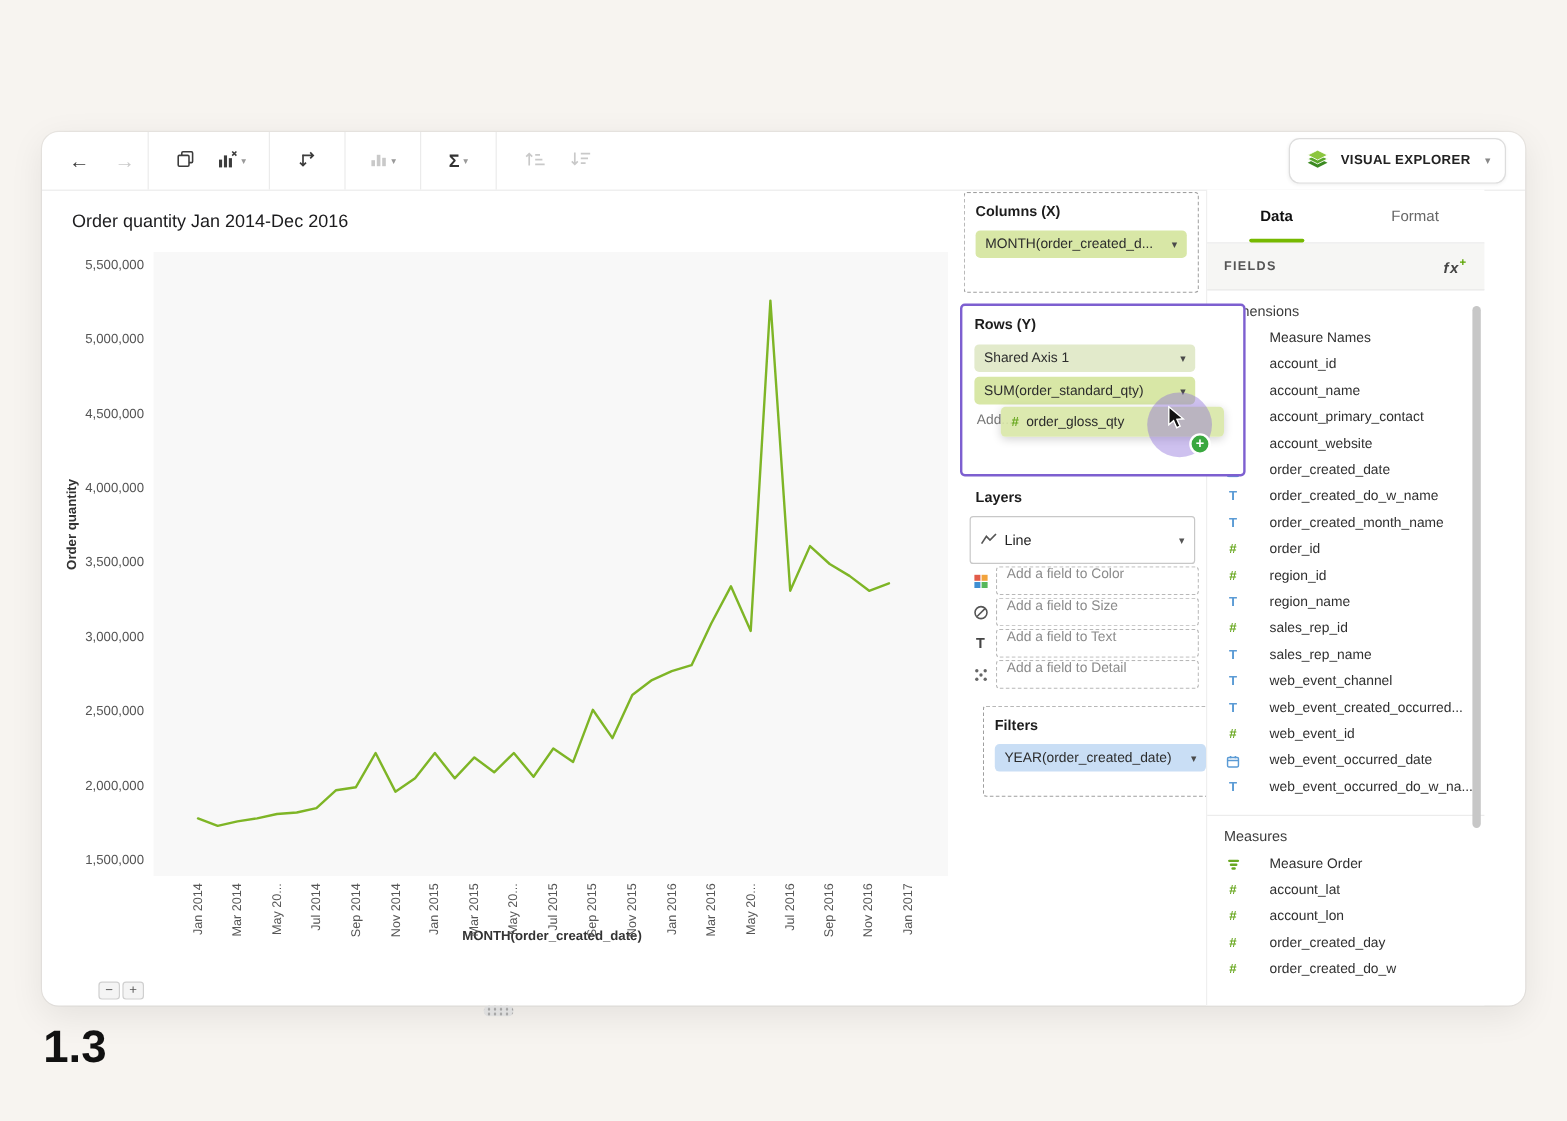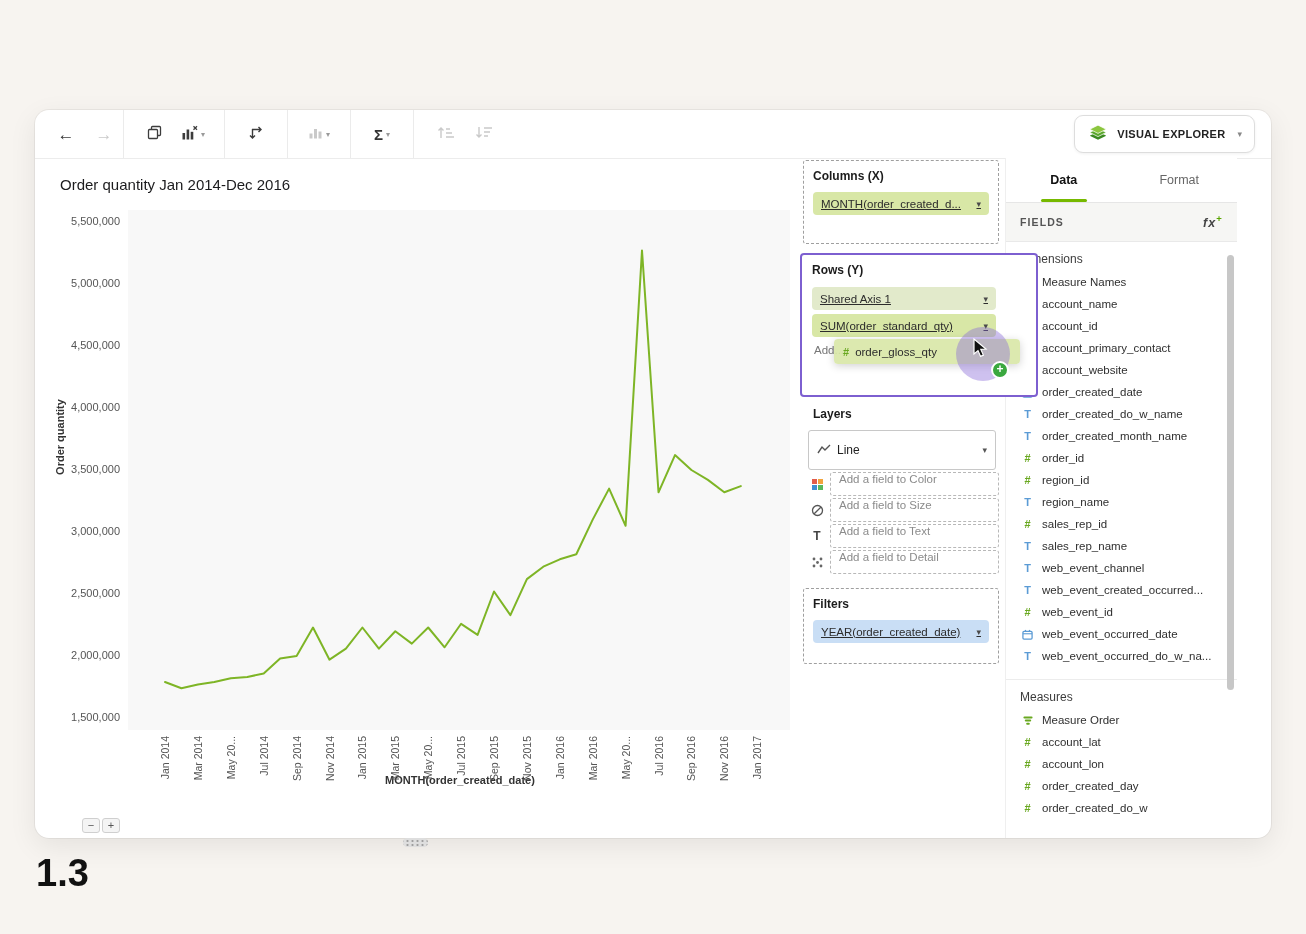--- a/index.html
+++ b/index.html
@@ -35,21 +35,21 @@
     font-size:11px;font-weight:bold;color:#333;}
   .zoom-controls{position:absolute;left:47px;top:660px;display:flex;gap:2px;}
   .zoom-btn{width:18px;height:15px;background:#f4f4f4;border:1px solid #cfcfcf;border-radius:3px;
     font-size:11px;line-height:13px;text-align:center;color:#555;padding:0;cursor:pointer;}
   
   .shelf-panel{position:absolute;left:768px;top:48px;width:200px;height:680px;}
   .shelf-box{position:absolute;background:#fff;border:1px dashed #9f9f9f;border-radius:3px;
     padding:8px 9px;box-sizing:border-box;}
   .shelf-label{font-size:12px;font-weight:bold;color:#1c1c1c;}
   .pill{height:23px;display:flex;align-items:center;padding:0 8px;border-radius:4px;
-    font-size:11.5px;color:#2c2c2c;white-space:nowrap;overflow:hidden;cursor:pointer;box-sizing:border-box;text-decoration:underline;}
+    font-size:11.5px;color:#2c2c2c;white-space:nowrap;overflow:hidden;cursor:pointer;box-sizing:border-box;}
   .pill .caret{margin-left:auto;font-size:9px;color:#4a4a4a;padding-left:6px;}
   .pill.green{background:#d8e7a6;}
   .pill.shared{background:#e2eacb;}
   .pill.blue{background:#c9def5;}
   .rows-box{position:absolute;left:765px;top:143px;width:238px;height:144px;background:#fff;
     border:2px solid #7d5fd0;border-radius:4px;padding:8px 10px;box-sizing:border-box;z-index:40;}
   .rows-box .shelf-label{margin-bottom:10px;}
   .rows-box .pill{width:184px;margin-bottom:4px;}
   .add-row{font-size:11.5px;color:#777;padding:3px 2px;}
   .drag-pill{position:absolute;left:32px;top:84px;width:186px;height:25px;border-radius:4px;
@@ -80,21 +80,21 @@
     position:relative;cursor:pointer;}
   .fp-tab.active{color:#111;font-weight:bold;}
   .fp-tab.active::after{content:"";position:absolute;bottom:0;left:50%;transform:translateX(-50%);
     width:46px;height:3px;border-radius:2px;background:#76b900;}
   .fp-fields{height:38px;background:#f6f6f4;border-bottom:1px solid #e9e9e9;display:flex;align-items:center;
     padding:0 14px;font-size:10.5px;font-weight:bold;letter-spacing:1.1px;color:#555;}
   .fx{margin-left:auto;font-size:12.5px;color:#444;font-style:italic;font-weight:bold;cursor:pointer;}
   .fx sup{color:#5aa400;font-size:9.5px;font-style:normal;}
   .section-label{font-size:12px;color:#3c3c3c;margin:10px 0 0 14px;height:15px;}
   .field-list{padding-top:4px;}
-  .field-item{height:22px;display:flex;align-items:center;gap:8px;padding-left:15px;cursor:grab;}
+  .field-item{height:22px;display:flex;align-items:center;gap:24px;padding-left:15px;cursor:grab;}
   .fi{width:13px;display:inline-flex;justify-content:center;align-items:center;flex:none;}
   .fi-num{color:#69a820;font-weight:bold;font-size:11px;}
   .fi-text{color:#5b9bd5;font-weight:bold;font-size:11px;}
   .fi-label{font-size:11.5px;color:#2f2f2f;white-space:nowrap;}
   .fp-divider{border-top:1px solid #ececec;margin:12px 0 0 0;}
   .v-scrollbar{position:absolute;right:3px;top:97px;width:7px;height:435px;background:#c7c7c7;border-radius:4px;}
   
   .resize-grip{position:absolute;left:403px;top:838px;width:25px;height:9px;border-radius:5px;background:#dedede;
     background-image:radial-gradient(#9e9e9e 1px,transparent 1.3px);background-size:5px 4px;background-position:2px 1px;}
   .figure-label{position:absolute;left:36px;top:852px;font-size:38px;font-weight:800;color:#111;}
@@ -269,21 +269,21 @@
               <circle cx="10" cy="10" r="1.4"></circle>
               <circle cx="6.5" cy="6.5" r="1.4"></circle>
             </svg>
         </span>
         <div class="drop-field">
           <span>Add a field to Detail</span>
         </div>
       </div>
     </div>
 
-    <div class="shelf-box" style="left:0;top:430px;width:196px;height:76px;">
+    <div class="shelf-box" style="left:16px;top:430px;width:196px;height:76px;">
       <div class="shelf-label">Filters</div>
       <div class="pill blue" style="margin-top:9px;">
         <span>YEAR(order_created_date)</span>
         <span class="caret">▾</span>
       </div>
     </div>
   </div>
 
   <div class="rows-box">
     <div class="shelf-label">Rows (Y)</div>
@@ -324,26 +324,26 @@
           <span class="fi">
             <svg width="12" height="11" viewBox="0 0 12 12">
               <rect x="1" y="1.5" width="10" height="2.2" rx="1.1" fill="#3aa6b9"></rect>
               <rect x="2.5" y="5" width="7" height="2.2" rx="1.1" fill="#3aa6b9"></rect>
               <rect x="4" y="8.5" width="4" height="2.2" rx="1.1" fill="#3aa6b9"></rect>
             </svg>
           </span>
           <span class="fi-label">Measure Names</span>
         </div>
         <div class="field-item">
+          <span class="fi fi-num">#</span>
+          <span class="fi-label">account_id</span>
+        </div>
+        <div class="field-item">
           <span class="fi fi-text">T</span>
           <span class="fi-label">account_name</span>
-        </div>
-        <div class="field-item">
-          <span class="fi fi-num">#</span>
-          <span class="fi-label">account_id</span>
         </div>
         <div class="field-item">
           <span class="fi fi-text">T</span>
           <span class="fi-label">account_primary_contact</span>
         </div>
         <div class="field-item">
           <span class="fi fi-text">T</span>
           <span class="fi-label">account_website</span>
         </div>
         <div class="field-item">

